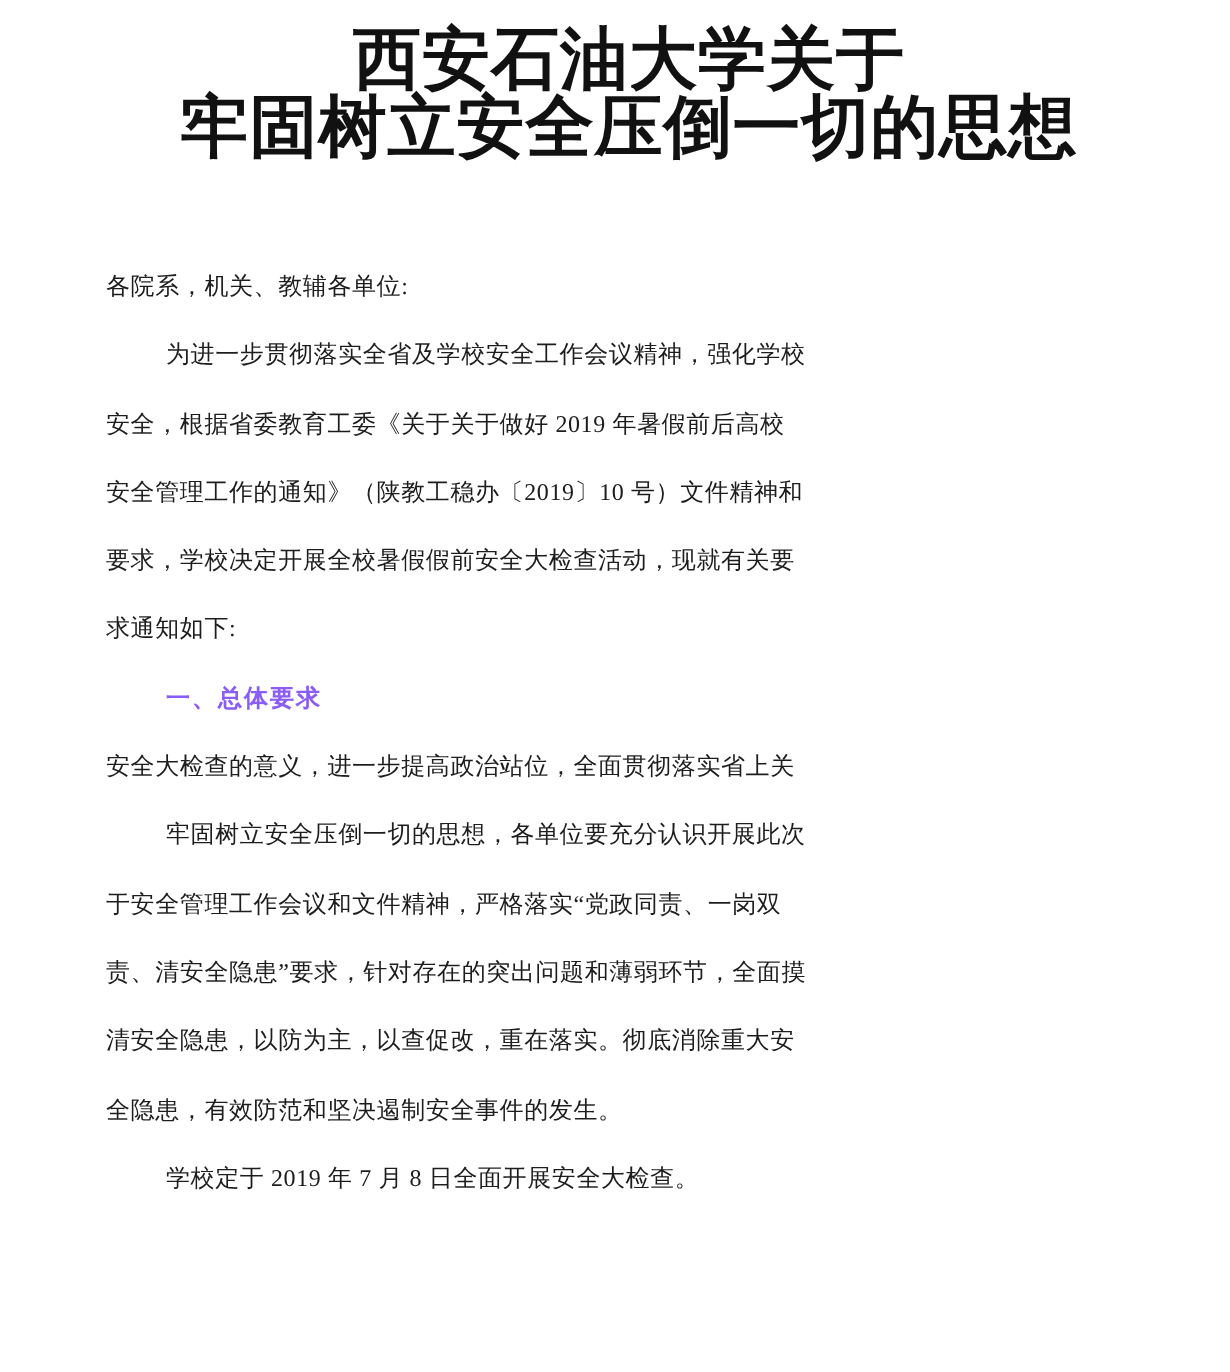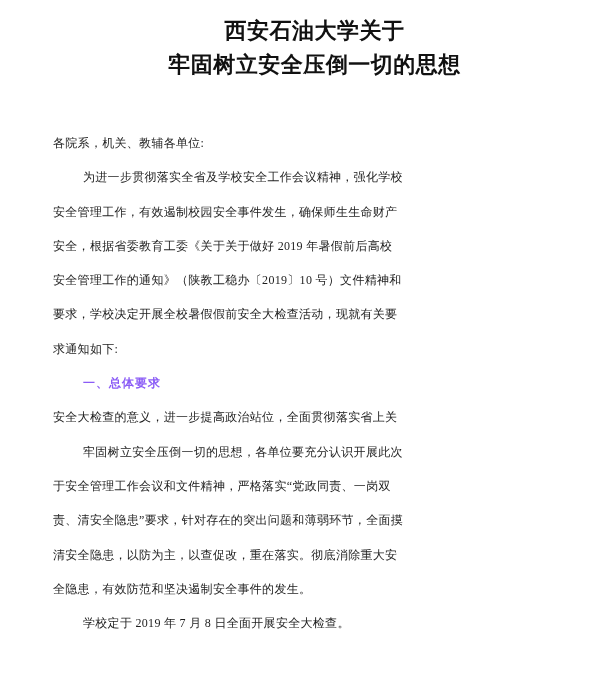--- a/index.html
+++ b/index.html
@@ -16,21 +16,21 @@
     font-family: "Liberation Serif", "DejaVu Serif", serif;
     color: #1d1d1d;
   }
   .title-block {
     position: absolute;
     top: 14px;
     left: 14px;
     right: 0;
     text-align: center;
     font-weight: bold;
-    font-size: 22px;
+    font-size: 34px;
     line-height: 34px;
     color: #111111;
     letter-spacing: 0.5px;
   }
   .body-block {
     position: absolute;
     top: 126px;
     left: 53px;
     width: 506px;
     font-size: 12px;
@@ -58,21 +58,20 @@
   <header class="title-block">
     <div class="title-line">西安石油大学关于</div>
     <div class="title-line">牢固树立安全压倒一切的思想</div>
   </header>
 
   <main class="body-block">
 
     <div class="line">各院系，机关、教辅各单位:</div>
 
     <div class="line indent">为进一步贯彻落实全省及学校安全工作会议精神，强化学校</div>
-    <div class="line">安全管理工作，有效遏制校园安全事件发生，确保师生生命财产</div>
     <div class="line">安全，根据省委教育工委《关于关于做好 2019 年暑假前后高校</div>
     <div class="line">安全管理工作的通知》（陕教工稳办〔2019〕10 号）文件精神和</div>
     <div class="line">要求，学校决定开展全校暑假假前安全大检查活动，现就有关要</div>
     <div class="line">求通知如下:</div>
 
     <div class="line indent heading">一、总体要求</div>
 
     <div class="line">安全大检查的意义，进一步提高政治站位，全面贯彻落实省上关</div>
     <div class="line indent">牢固树立安全压倒一切的思想，各单位要充分认识开展此次</div>
     <div class="line">于安全管理工作会议和文件精神，严格落实“党政同责、一岗双</div>

